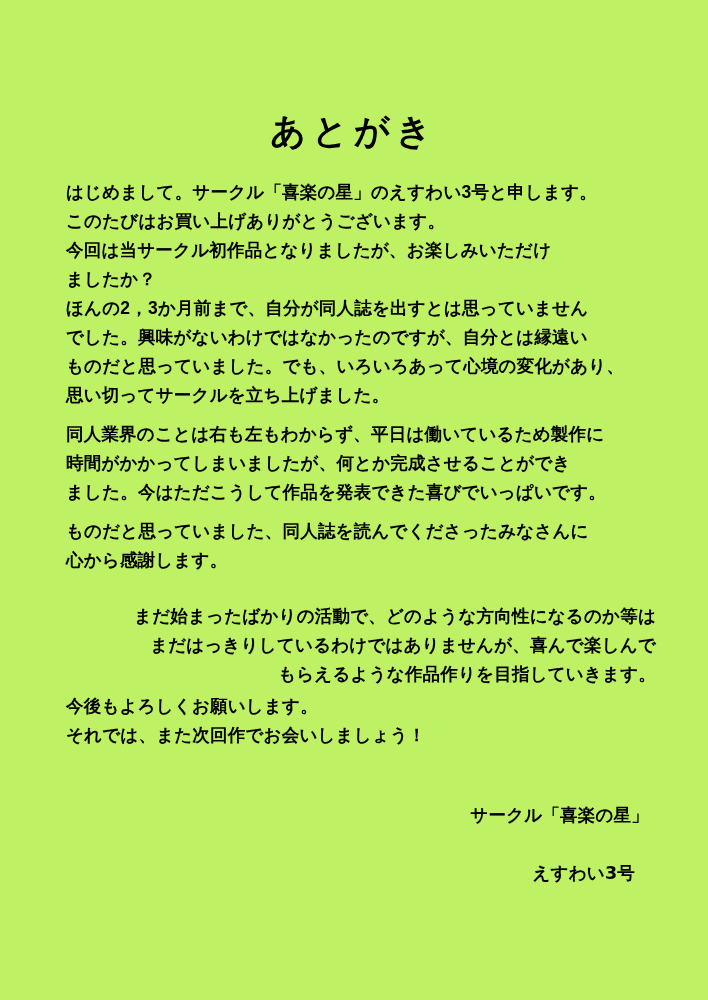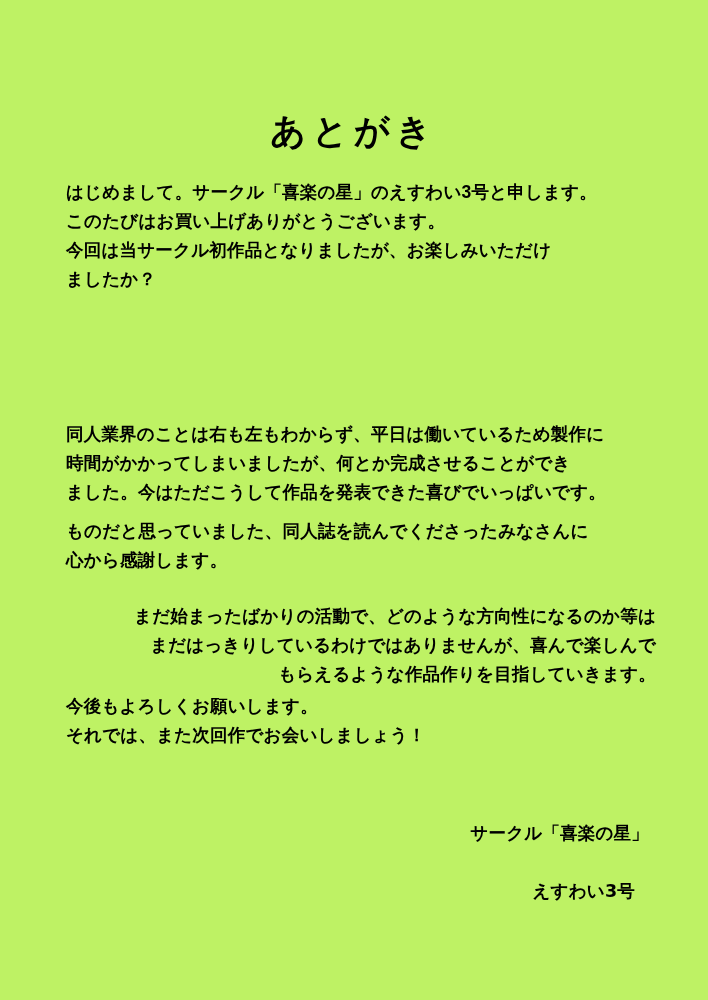--- a/index.html
+++ b/index.html
@@ -49,21 +49,21 @@
   .p1 { top: 178px; }
   .p2 { top: 294px; }
   .p3 { top: 420px; }
   .p4 { top: 517px; }
   .p5 { top: 602px; text-align: right; }
   .p6 { top: 692px; }
 
   .signature {
     position: absolute;
     right: 90px;
-    top: 790px;
+    top: 772px;
     text-align: right;
     font-size: 17.5px;
     line-height: 29px;
     font-weight: bold;
     letter-spacing: 0.2px;
     white-space: pre-line;
   }
   .sig-line2 {
     padding-right: 14px;
   }
@@ -73,20 +73,24 @@
 
 <div class="page">
 
   <div class="afterword-title">あとがき</div>
 
   <div class="body-block p1">はじめまして。サークル「喜楽の星」のえすわい3号と申します。
 このたびはお買い上げありがとうございます。
 今回は当サークル初作品となりましたが、お楽しみいただけ
 ましたか？</div>
 
+  <div class="body-block p2">ほんの2，3か月前まで、自分が同人誌を出すとは思っていません
+でした。興味がないわけではなかったのですが、自分とは縁遠い
+ものだと思っていました。でも、いろいろあって心境の変化があり、
+思い切ってサークルを立ち上げました。</div>
 
   <div class="body-block p3">同人業界のことは右も左もわからず、平日は働いているため製作に
 時間がかかってしまいましたが、何とか完成させることができ
 ました。今はただこうして作品を発表できた喜びでいっぱいです。</div>
 
   <div class="body-block p4">ものだと思っていました、同人誌を読んでくださったみなさんに
 心から感謝します。</div>
 
   <div class="body-block p5">まだ始まったばかりの活動で、どのような方向性になるのか等は
 まだはっきりしているわけではありませんが、喜んで楽しんで

